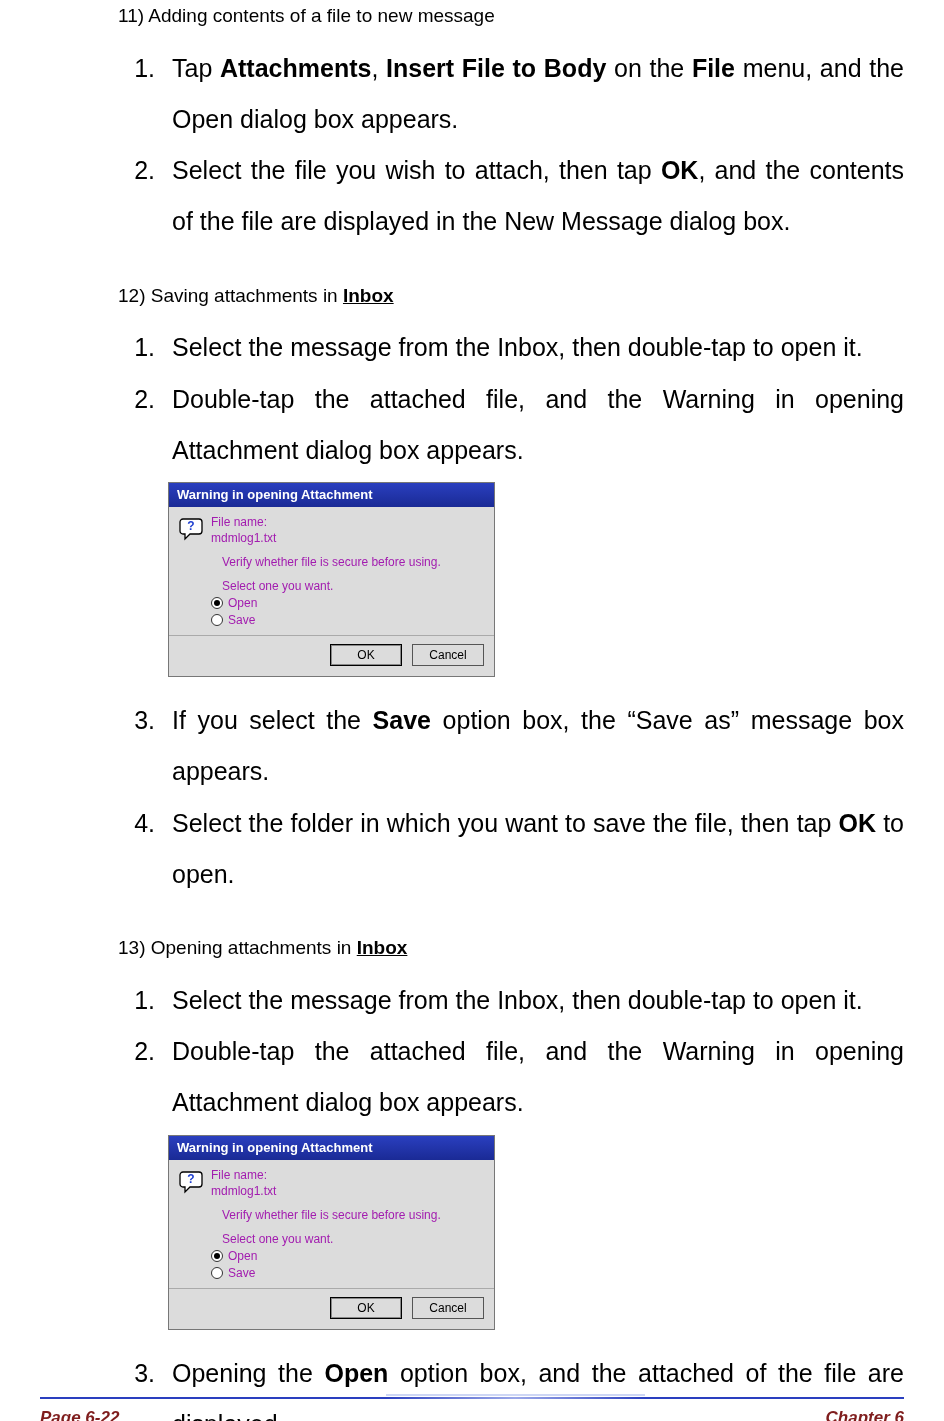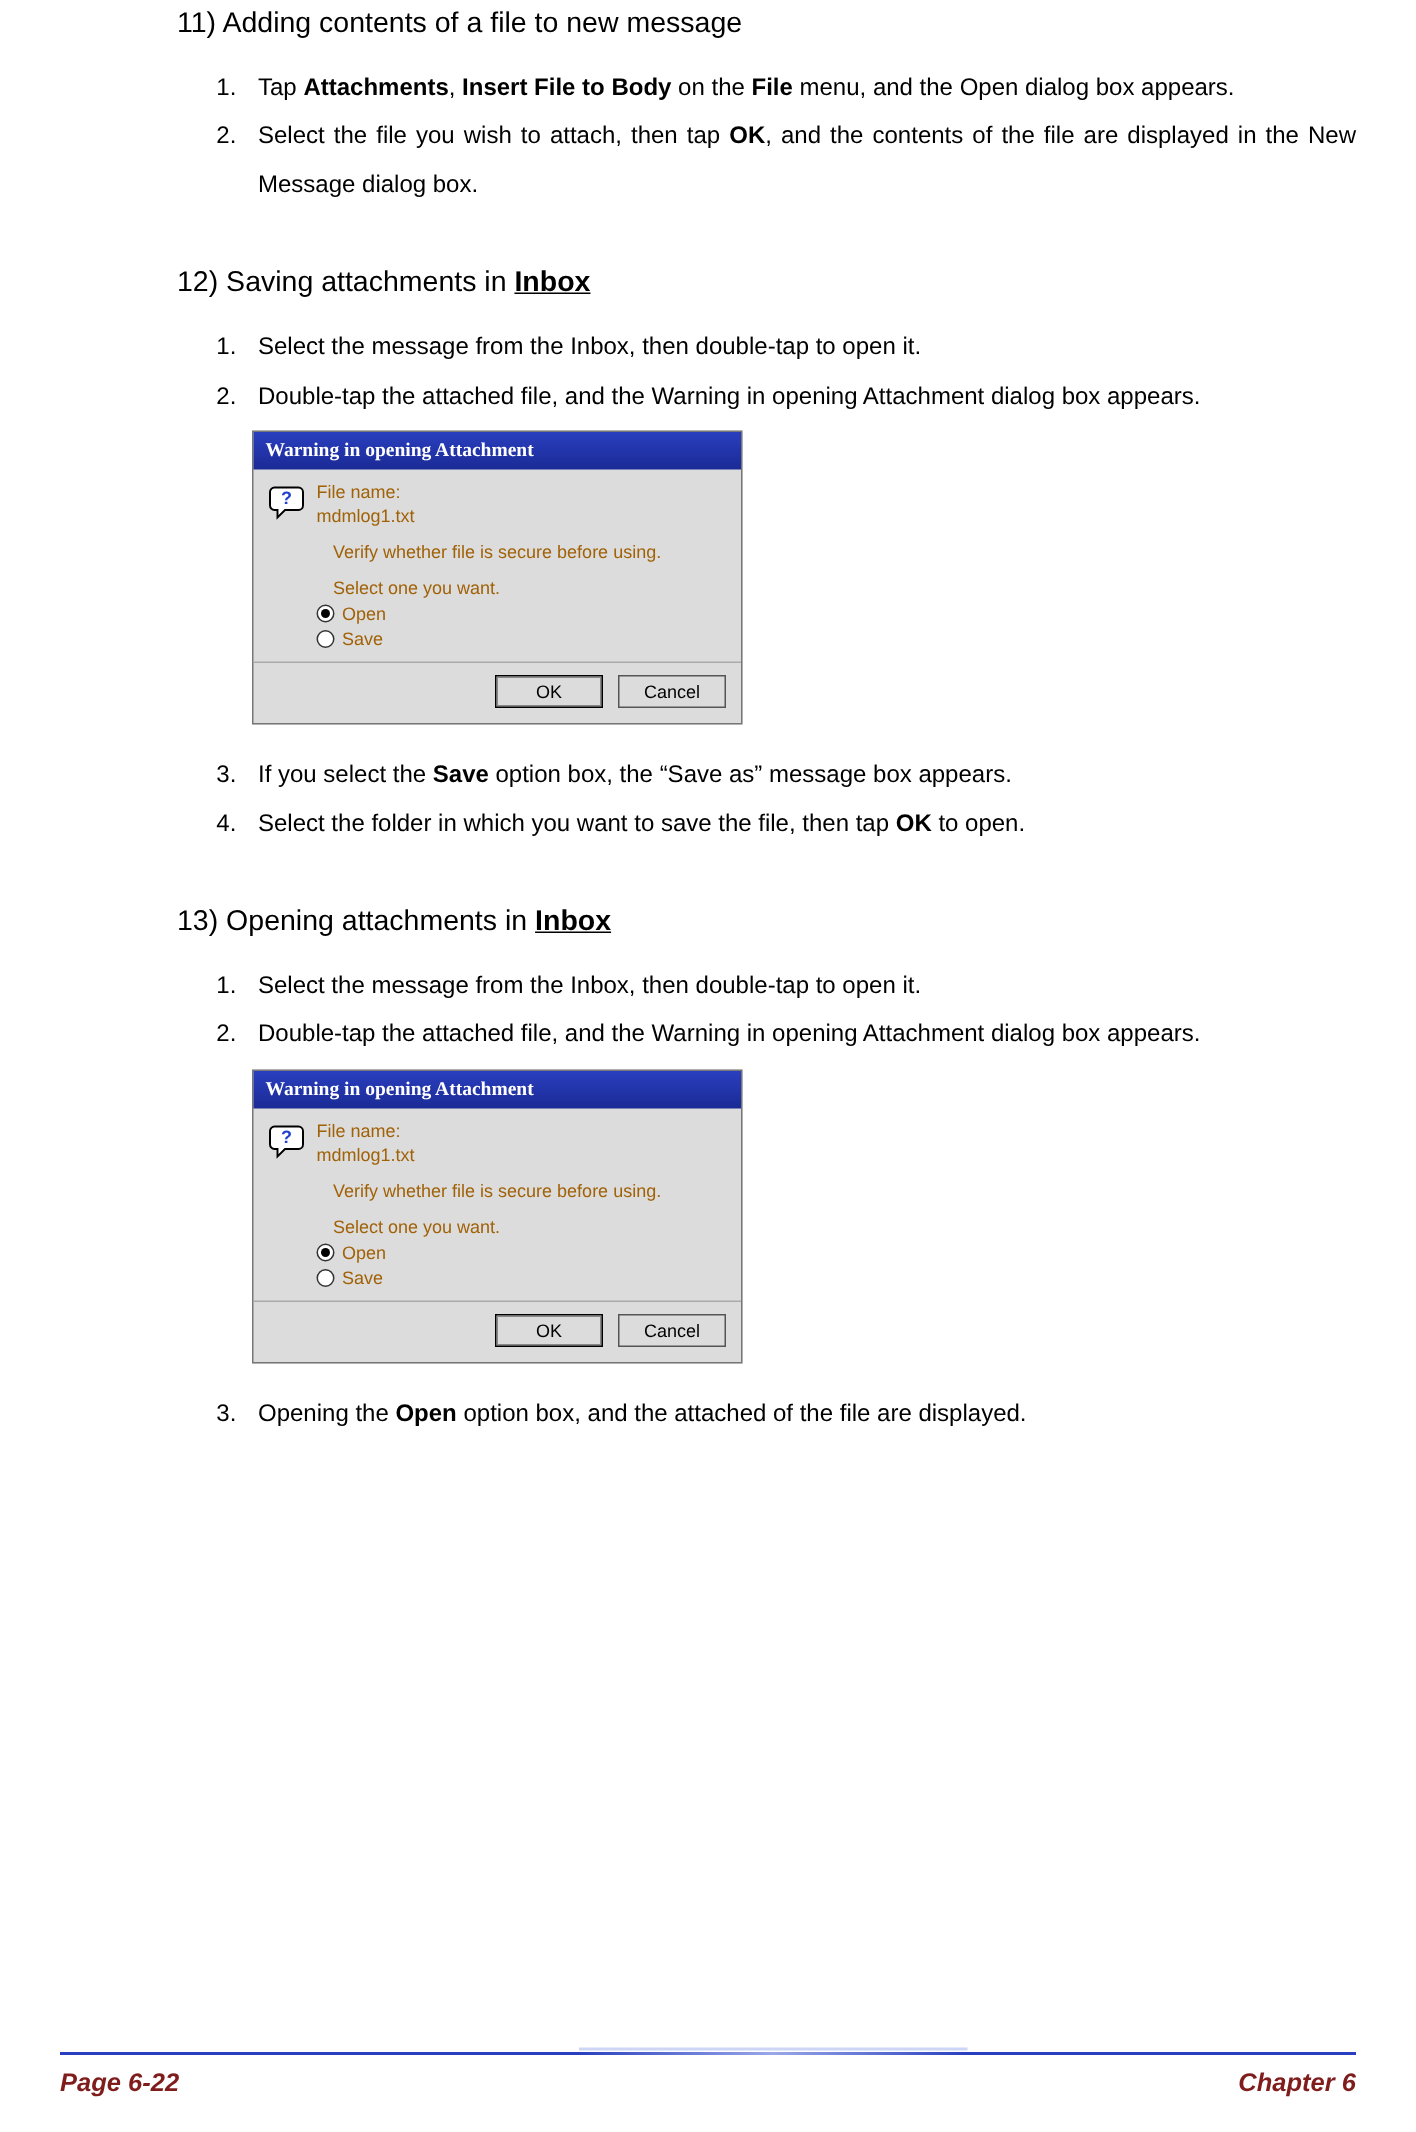--- a/index.html
+++ b/index.html
@@ -29,21 +29,21 @@
   .inbox-underline {
     font-weight: bold;
     text-decoration: underline;
   }
   ol.steps {
     margin: 0 0 0 44px;
     padding: 0;
     list-style-position: outside;
   }
   ol.steps li {
-    font-size: 16px;
+    font-size: 25px;
     line-height: 2.05;
     padding-left: 10px;
     text-align: justify;
   }
   .step-bold { font-weight: bold; }
 
   
   .dialog-wrap {
     margin: 6px 0 18px 50px;
   }
@@ -52,21 +52,20 @@
     border: 1px solid #777;
     background: #dcdcdc;
     font-family: Tahoma, Arial, sans-serif;
   }
   .dialog-title {
     background: linear-gradient(#2a3fbf, #1a2a95);
     color: #ffffff;
     font-weight: bold;
     font-size: 13px;
     padding: 4px 8px 5px 8px;
-    font-family: Liberation Serif, serif;
   }
   .dialog-body {
     display: flex;
     padding: 8px 10px 8px 10px;
   }
   .dialog-icon-col {
     width: 32px;
     padding-top: 2px;
   }
   .dialog-icon {
@@ -75,21 +74,21 @@
     position: relative;
   }
   .dialog-icon svg {
     width: 26px;
     height: 24px;
     display: block;
   }
   .dialog-text-col {
     flex: 1;
     font-size: 12px;
-    color: #a16207;
+    color: #a21caf;
   }
   .dialog-line { margin: 0 0 2px 0; }
   .dialog-gap { margin-top: 10px; margin-left: 11px; }
   .radio-row {
     display: flex;
     align-items: center;
     margin-top: 3px;
     gap: 5px;
   }
   .radio {

